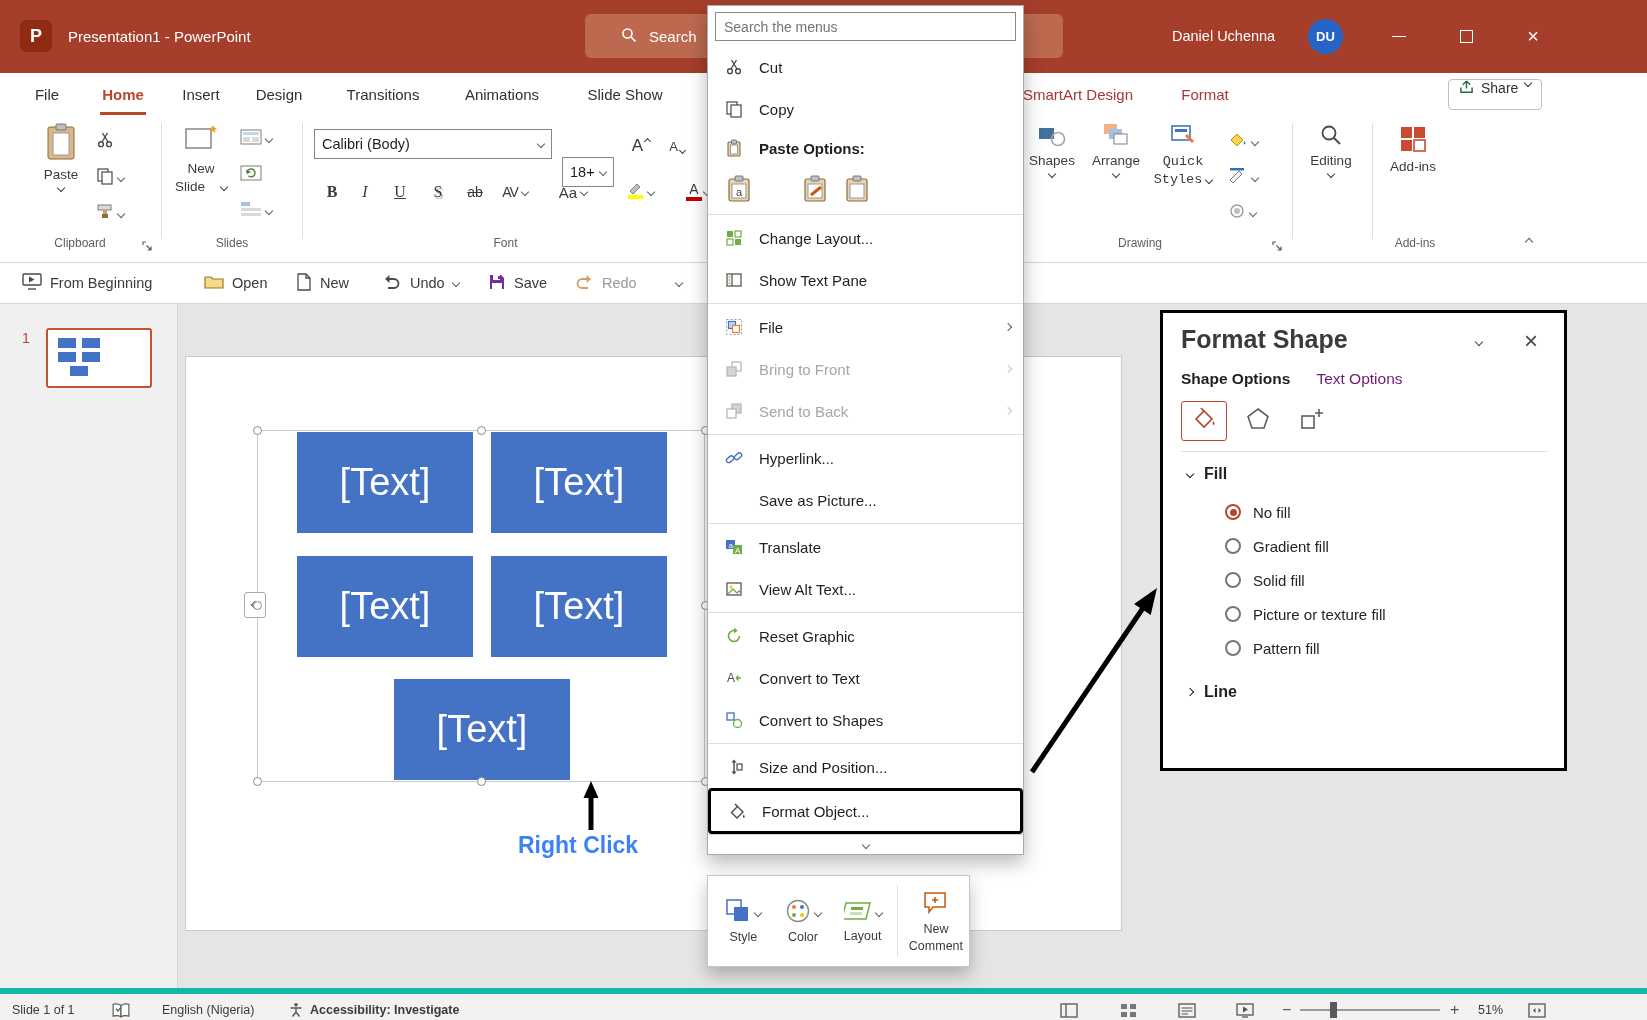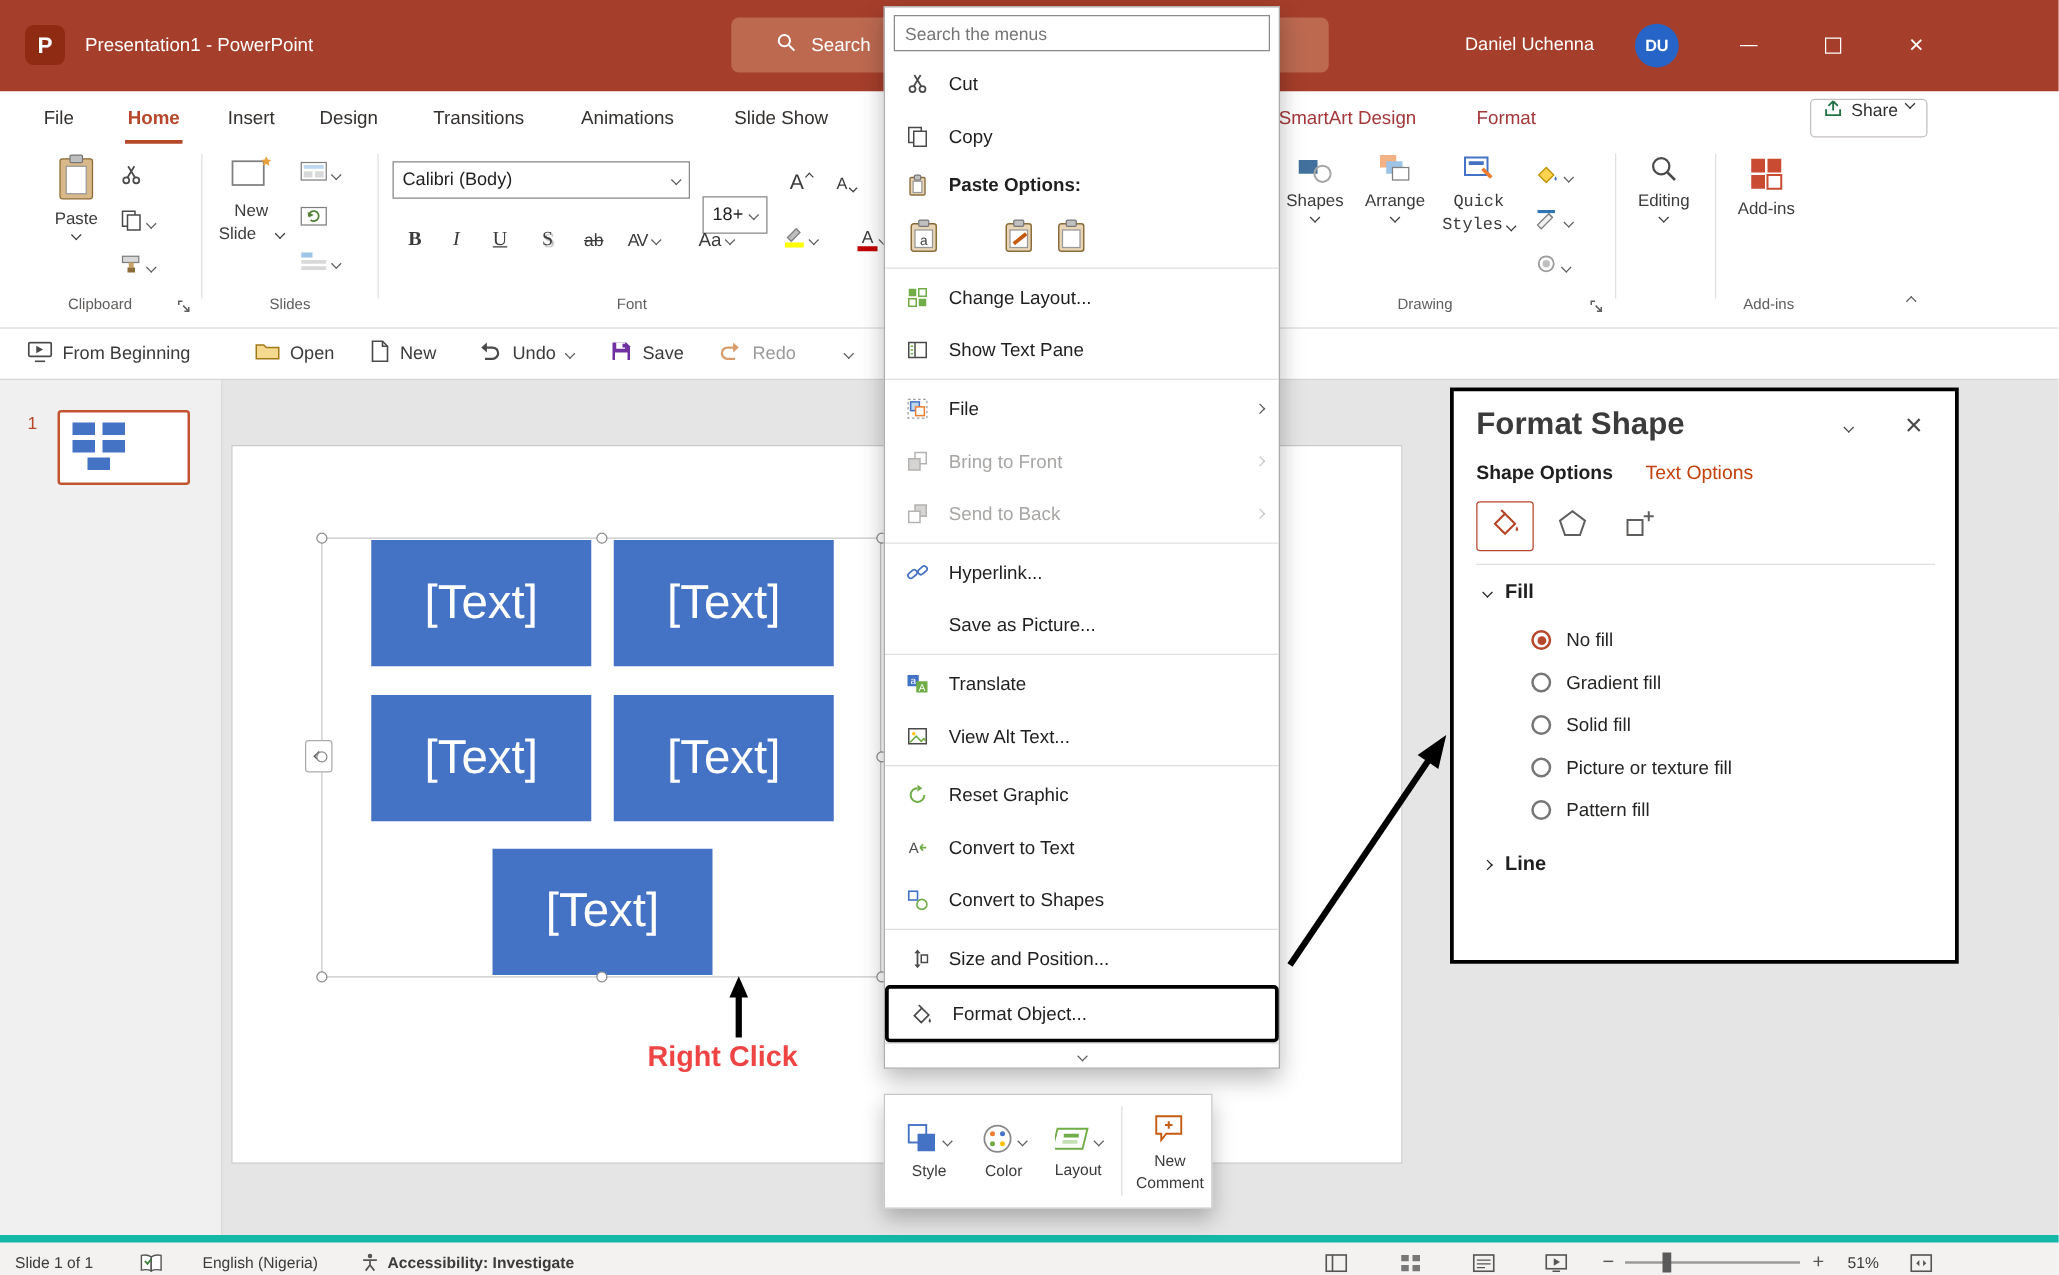--- a/index.html
+++ b/index.html
@@ -49,21 +49,21 @@
   .thumbs { position:absolute; top:304px; left:0; width:178px; bottom:32px; background:#F1F0F0; border-right:1px solid #D6D4D2; z-index:4; }
   .slide-num { position:absolute; left:22px; top:26px; color:var(--accent_red,#B7472A); font-size:14px; }
   .thumb { position:absolute; left:46px; top:24px; width:106px; height:60px; background:#fff; border:2px solid #C2552F; border-radius:3px; }
   .tmini { position:absolute; background:var(--smartart_blue,#4472C4); width:18px; height:10px; }
   .canvas { position:absolute; top:304px; left:178px; right:0; bottom:32px; background:#E6E5E5; z-index:3; }
   .slide { position:absolute; left:185px; top:356px; width:937px; height:575px; background:#fff; border:1px solid #C9C9C9; z-index:5; }
   .selrect { position:absolute; left:257px; top:430px; width:448px; height:352px; border:1px solid #C8C8C8; z-index:8; }
   .sa-box { position:absolute; width:176px; height:101px; background:var(--smartart_blue,#4472C4); color:#fff; display:flex; align-items:center; justify-content:center; font-size:38px; z-index:10; }
   .hdl { position:absolute; width:9px; height:9px; border-radius:50%; background:#fff; border:1.4px solid #8a8a8a; z-index:20; }
   .tp-toggle { position:absolute; left:244px; top:592px; width:22px; height:26px; background:#fff; border:1px solid #ABABAB; border-radius:3px; display:flex; align-items:center; justify-content:center; color:#555; z-index:12; }
-  .rc-label { position:absolute; left:518px; top:832px; font-size:23px; font-weight:700; color:#ef4444; z-index:12; }
+  .rc-label { position:absolute; left:518px; top:832px; font-size:23px; font-weight:700; color:#3b82f6; z-index:12; }
 
   
   .cmenu { position:absolute; left:707px; top:5px; width:317px; background:#fff; border:1px solid #ABABAB; box-shadow:0 8px 18px rgba(0,0,0,.28); z-index:70; }
   .cm-search-wrap { padding:6px 7px 5px 7px; }
   .cm-search { width:100%; height:29px; border:1px solid #8a8a8a; font-size:14px; padding:0 8px; font-family:inherit; color:#404040; }
   .cm-item { height:42px; display:flex; align-items:center; gap:15px; padding:0 12px 0 16px; font-size:15px; color:#1f1f1f; }
   .cm-item.dis { color:#A8A6A4; }
   .mi { width:20px; height:20px; display:flex; align-items:center; justify-content:center; flex:none; }
   .cm-sub { margin-left:auto; color:#5f5d5b; }
   .cm-sep { height:1px; background:#E1DFDD; margin:2px 0; }
@@ -79,21 +79,21 @@
   .mtb-iconrow { display:flex; align-items:center; gap:4px; }
   .mtb-sep { width:1px; height:72px; background:#E0E0E0; }
 
   
   .fpanel { position:absolute; left:1160px; top:310px; width:407px; height:461px; background:#fff; border:3px solid var(--annotation_black,#000); z-index:60; padding:12px 16px 0 18px; }
   .fp-title { font-size:25px; font-weight:600; color:#3b3b3b; }
   .fp-chev { position:absolute; right:82px; top:26px; color:#4a4a4a; }
   .fp-close { position:absolute; right:26px; top:14px; font-size:24px; color:#4a4a4a; }
   .fp-tabs { display:flex; gap:26px; margin-top:16px; font-size:15.5px; }
   .fp-tab-active { font-weight:700; color:#1f1f1f; }
-  .fp-tab { color:#c2410c; }
+  .fp-tab { color:#701a75; }
   .fp-icons { display:flex; gap:8px; margin-top:13px; }
   .fp-iconbtn { width:46px; height:40px; display:flex; align-items:center; justify-content:center; border-radius:3px; }
   .fp-iconbtn.sel { border:1.5px solid var(--accent_red,#B7472A); }
   .fp-div { border-bottom:1px solid #E1DFDD; margin-top:10px; }
   .fp-sect { display:flex; align-items:center; gap:11px; margin-top:13px; padding-left:6px; font-size:16px; font-weight:700; color:#1f1f1f; }
   .fp-radios { margin-top:12px; }
   .fp-radio-row { display:flex; align-items:center; gap:12px; padding-left:44px; height:34px; font-size:15px; color:#252423; }
   .radio { width:16px; height:16px; border-radius:50%; border:2px solid #767676; flex:none; position:relative; background:#fff; }
   .radio.sel { border-color:var(--accent_red,#B7472A); }
   .radio.sel::after { content:""; position:absolute; inset:2.5px; border-radius:50%; background:var(--accent_red,#B7472A); }

